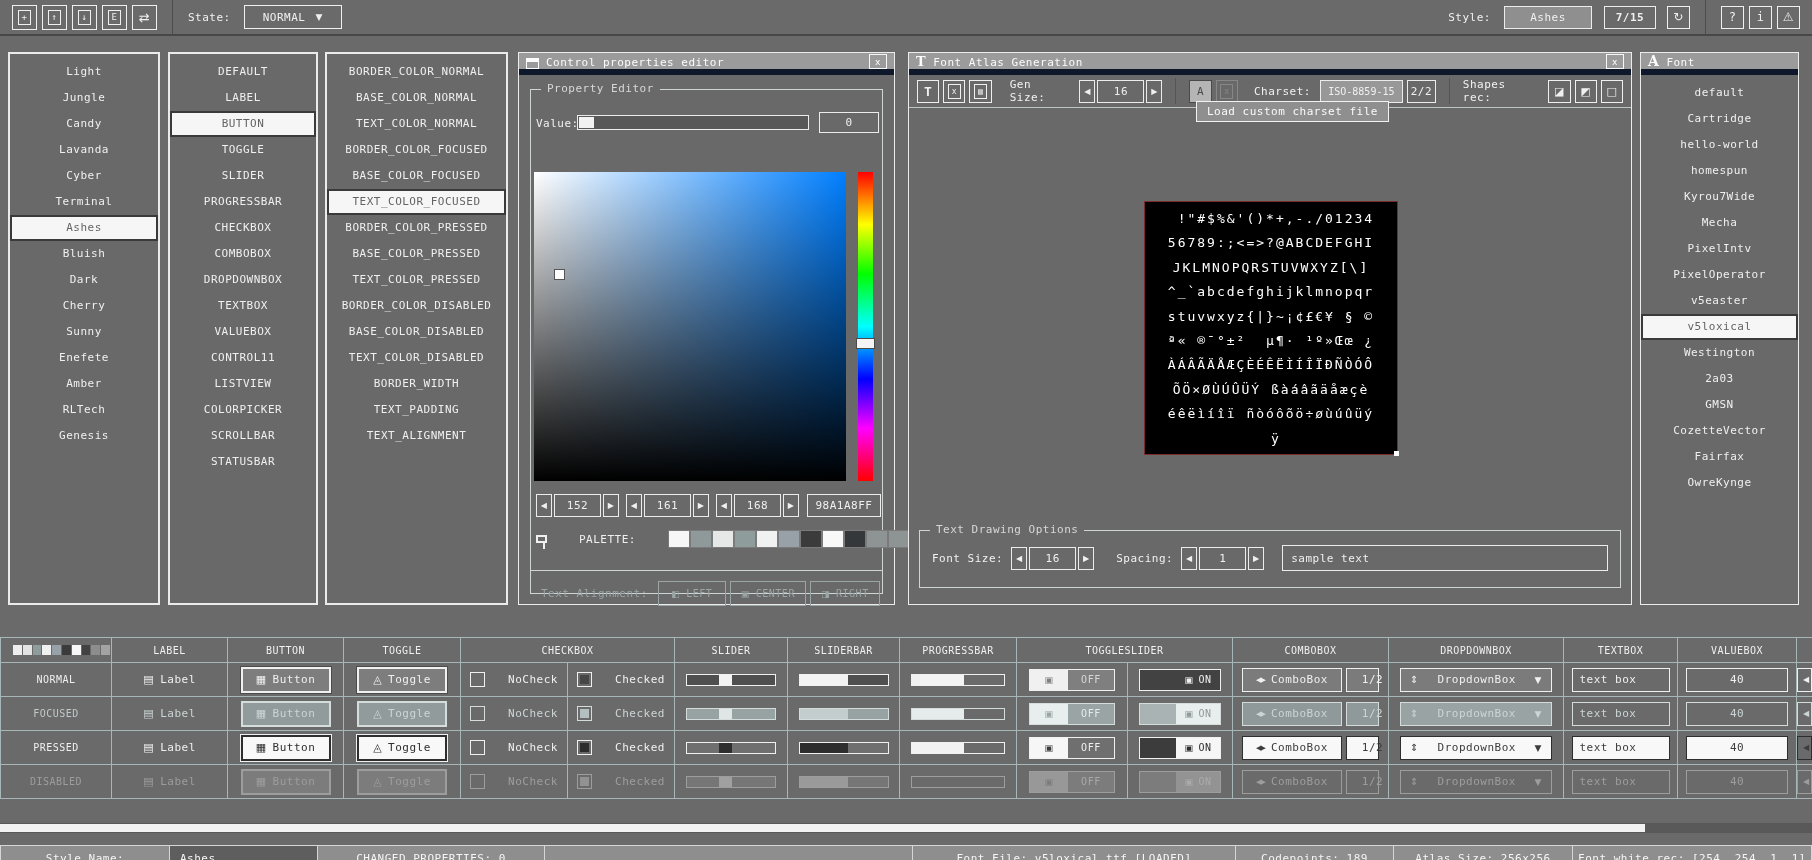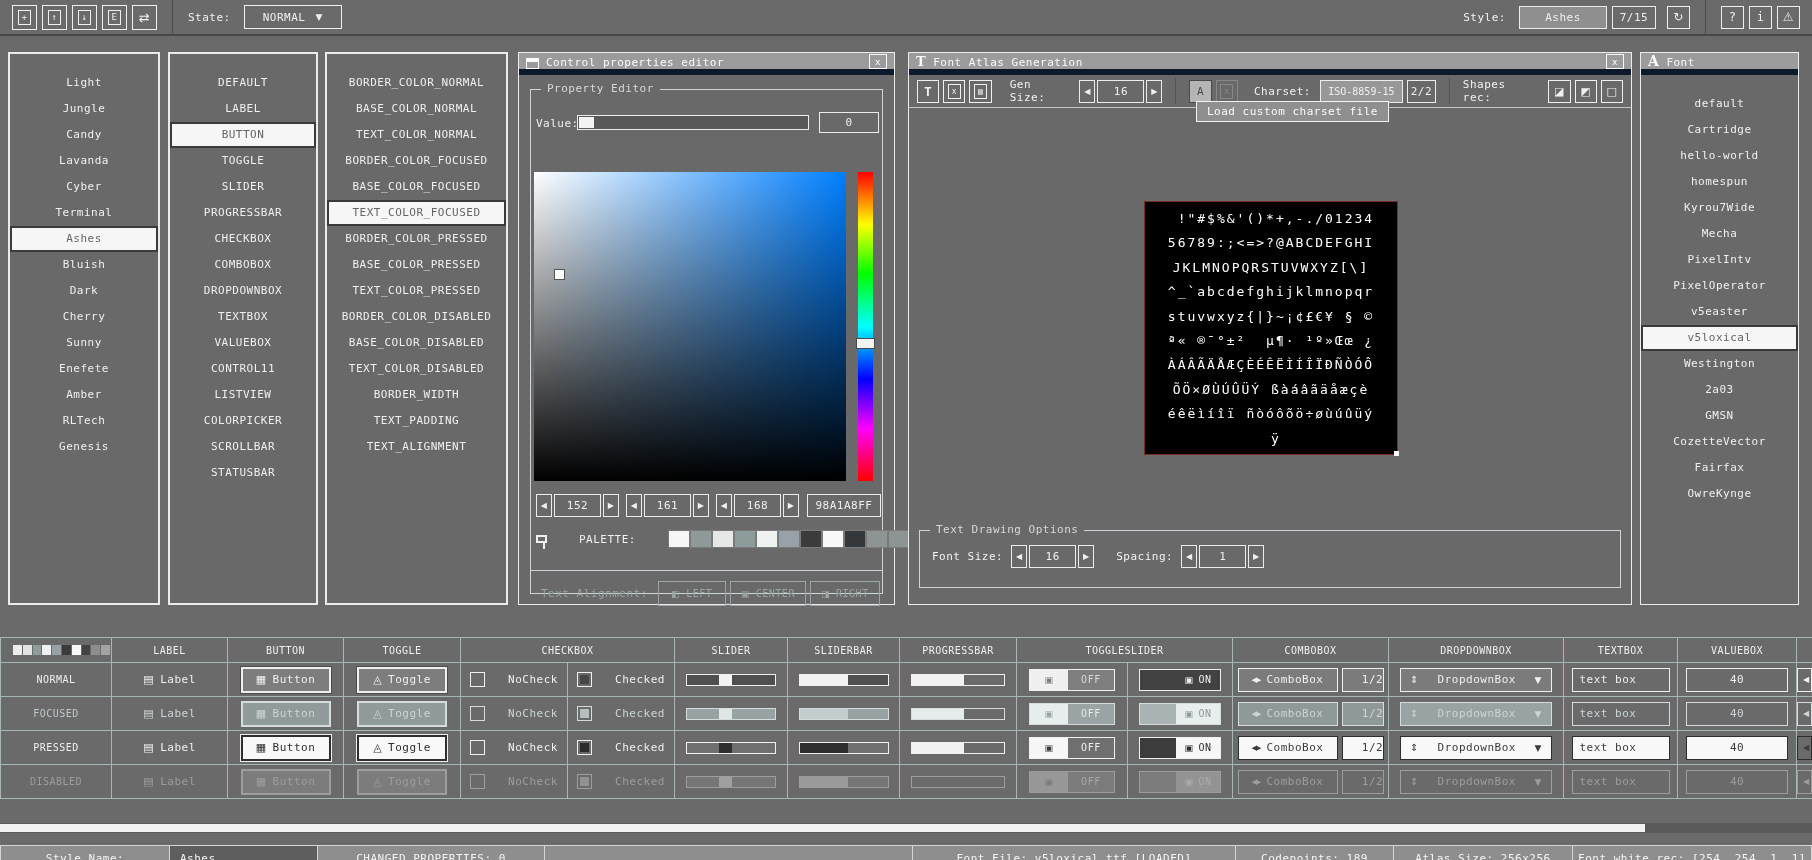--- a/index.html
+++ b/index.html
@@ -22,27 +22,27 @@
     justify-content:center; font-size:9px; line-height:1; }
   .tbtn.glyph-only { font-size:13px; }
   .vsep { width:1px; height:36px; background:#4d4d4d; margin:0 10px; }
   .lbl { color:#f2f2f2; }
   .dropdown { width:98px; height:24px; border:1px solid #f0f0f0; display:flex; align-items:center;
     justify-content:center; gap:10px; margin-left:8px; }
   .dd-arrow { font-size:9px; font-family:"DejaVu Sans",sans-serif; }
   .spacer { flex:1; }
   .combo-box { width:88px; height:23px; background:#8f8f8f; border:1px solid #ececec;
     display:flex; align-items:center; justify-content:center; margin-left:8px; }
-  .idx-box { width:44px; height:23px; border:1px solid #ececec; display:flex; align-items:center;
-    justify-content:center; margin-left:0; }
+  .idx-box { width:52px; height:23px; border:1px solid #ececec; display:flex; align-items:center;
+    justify-content:center; margin-left:7px;font-weight:bold; }
   .sq { width:23px; height:23px; font-size:12px; }
 
   
   .panel { position:absolute; border:2px solid #ebebeb; background:#696969; }
-  .list { padding-top:16px; }
+  .list { padding-top:5px; }
   .list-item { height:26px; line-height:26px; text-align:center; color:#f0f0f0; cursor:default; }
   .list-item.selected { background:#f6f6f6; color:#646464; border:2px solid #3a3a3a; line-height:22px; }
 
   
   .window { position:absolute; border:1px solid #ececec; background:#696969; }
   .titlebar { height:22px; background:#9b9b9b; border-bottom:6px solid #0f172a; display:flex;
     align-items:flex-end; padding:0 7px; gap:7px; color:#fbfbfb; }
   .close-btn { margin-left:auto; width:18px; height:15px; border:1px solid #f6f6f6; display:flex;
     align-items:center; justify-content:center; font-size:9px; color:#fff; }
   .win-icon { width:13px; height:11px; border:1px solid #fbfbfb; box-shadow:inset 0 3px 0 #fbfbfb; }
@@ -143,21 +143,21 @@
     align-items:center; justify-content:center; color:var(--ts-off-bg,#7f7f7f); font-size:9px; }
   .st-pressed .tslider.off .knob { color:#3c3c3c; }
   .tslider.off .off-txt { flex:1; text-align:center; color:var(--ts-off-tx,#d8d8d8); font-size:10px; }
   .tslider.on { background:var(--ts-on-bg,#424242); justify-content:flex-end; width:82px; }
   .onwrap { width:55%; height:100%; display:flex; align-items:center; justify-content:center;
     gap:5px; color:var(--ts-on-tx,#f0f0f0); background:var(--ts-on-knob,transparent); font-size:10px; }
   .onwrap .kicon { font-size:9px; }
   .combobox { width:100px; height:24px; border:1px solid var(--bd); color:var(--tx);
     background:var(--cb-bg,transparent); display:flex; align-items:center; justify-content:center; gap:6px; }
   .combobox .ci { font-size:7px; letter-spacing:-1px; }
-  .combo-count { width:42px; height:24px; border:1px solid var(--bd); color:var(--tx);
+  .combo-count { width:33px; height:24px; border:1px solid var(--bd); color:var(--tx);
     background:var(--cb-bg,transparent); display:flex; align-items:center; justify-content:center; margin-left:4px;padding-left:20px; }
   .dropdown-ctl { width:152px; height:24px; border:1px solid var(--bd); color:var(--tx);
     background:var(--dd-bg,transparent); display:flex; align-items:center; padding:0 9px; gap:6px; }
   .dropdown-ctl .dtxt { flex:1; text-align:center; }
   .dropdown-ctl .di { font-size:10px; }
   .dropdown-ctl .darr { font-size:9px; font-family:"DejaVu Sans",sans-serif; }
   .textbox { width:98px; height:24px; border:1px solid var(--bd); color:var(--tx);
     background:var(--tb-bg,transparent); display:flex; align-items:center; padding:0 7px; }
   .valuebox { width:102px; height:24px; border:1px solid var(--bd); color:var(--tx);
     background:var(--tb-bg,transparent); display:flex; align-items:center; justify-content:center; }
@@ -434,20 +434,23 @@
         <span class="spin-btn">◀</span>
         <span class="spin-val">16</span>
         <span class="spin-btn">▶</span>
       </span>
       <span class="lbl" style="margin-left:18px;">Spacing:</span>
       <span class="spin" style="position:static; margin-left:4px;">
         <span class="spin-btn">◀</span>
         <span class="spin-val">1</span>
         <span class="spin-btn">▶</span>
       </span>
+      <span class="sample-textbox">
+          <span>sample text</span>
+        </span>
     </div>
   </div>
 </div>
 
 <div class="window" style="left:1640px; top:52px; width:159px; height:553px;">
   <div class="titlebar">
     <span class="serif-a">A</span>
     <span>Font</span>
   </div>
   <div class="list">

